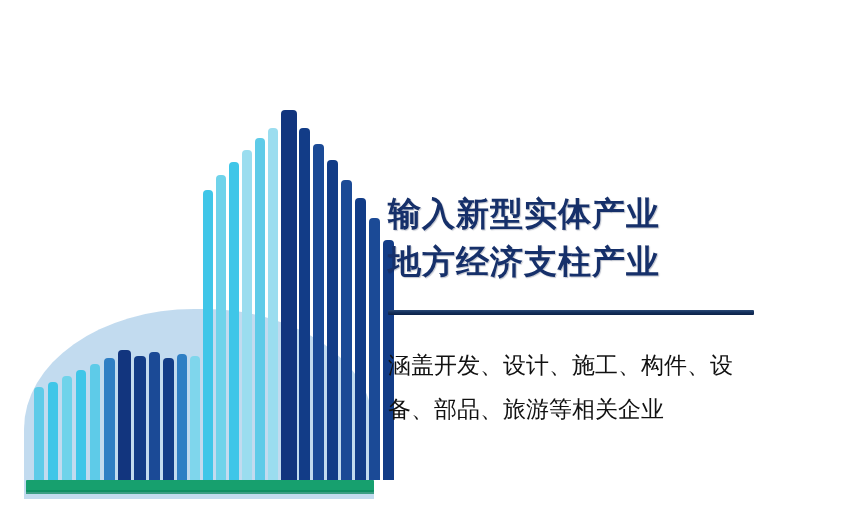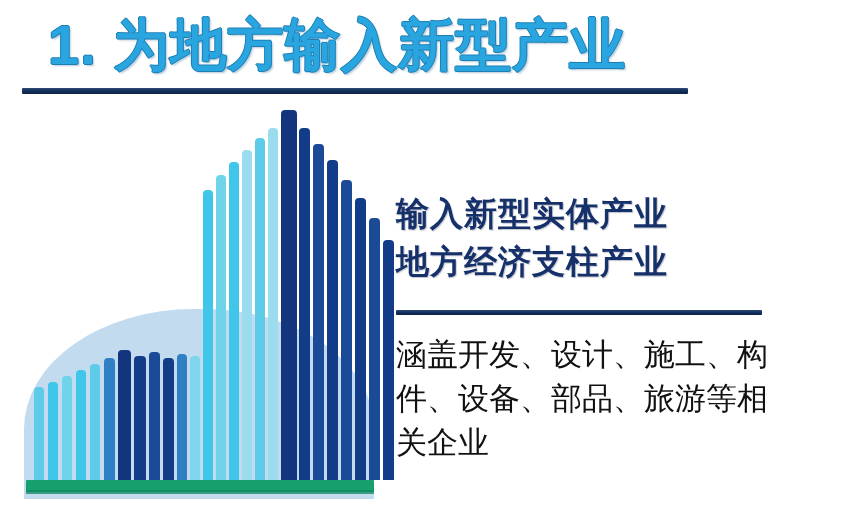--- a/index.html
+++ b/index.html
@@ -96,21 +96,21 @@
   }
   .bar {
     position: absolute;
     bottom: 24px;
     border-radius: 4px 4px 0 0;
   }
 
   
   #right-col {
     position: absolute;
-    left: 396px;
+    left: 388px;
     top: 190px;
     width: 440px;
   }
   .headline {
     font-size: 33px;
     font-weight: bold;
     color: #16306A;
     line-height: 48px;
     letter-spacing: 1px;
     white-space: nowrap;
@@ -120,38 +120,34 @@
 
   #mid-rule {
     margin-top: 24px;
     width: 366px;
     height: 5px;
     background: linear-gradient(to bottom, #2B4A76 0%, #14305C 50%, #0C2146 100%);
     border-radius: 1px;
   }
 
   #body-text {
-    margin-top: 18px;
-    font-size: 31px;
+    margin-top: 28px;
+    font-size: 23px;
     font-weight: normal;
     color: #111111;
     line-height: 44px;
     width: 380px;
     letter-spacing: 0px;
   }
 </style>
 </head>
 <body>
 
 <div id="slide">
 
-  <div id="title-block">
-    <div id="slide-title">1. 为地方输入新型产业</div>
-    <div id="title-rule"></div>
-  </div>
 
   <div id="illustration">
     <div id="sky-blob"></div>
     <div id="bars-layer">
         <div class="bar" style="left: 16px; width: 10px; height: 93px; background: rgb(94, 203, 232);"></div>
         <div class="bar" style="left: 30px; width: 10px; height: 98px; background: rgb(63, 198, 232);"></div>
         <div class="bar" style="left: 44px; width: 10px; height: 104px; background: rgb(111, 211, 234);"></div>
         <div class="bar" style="left: 58px; width: 10px; height: 110px; background: rgb(63, 198, 232);"></div>
         <div class="bar" style="left: 72px; width: 10px; height: 116px; background: rgb(94, 203, 232);"></div>
         <div class="bar" style="left: 86px; width: 11px; height: 122px; background: rgb(47, 127, 196);"></div>

